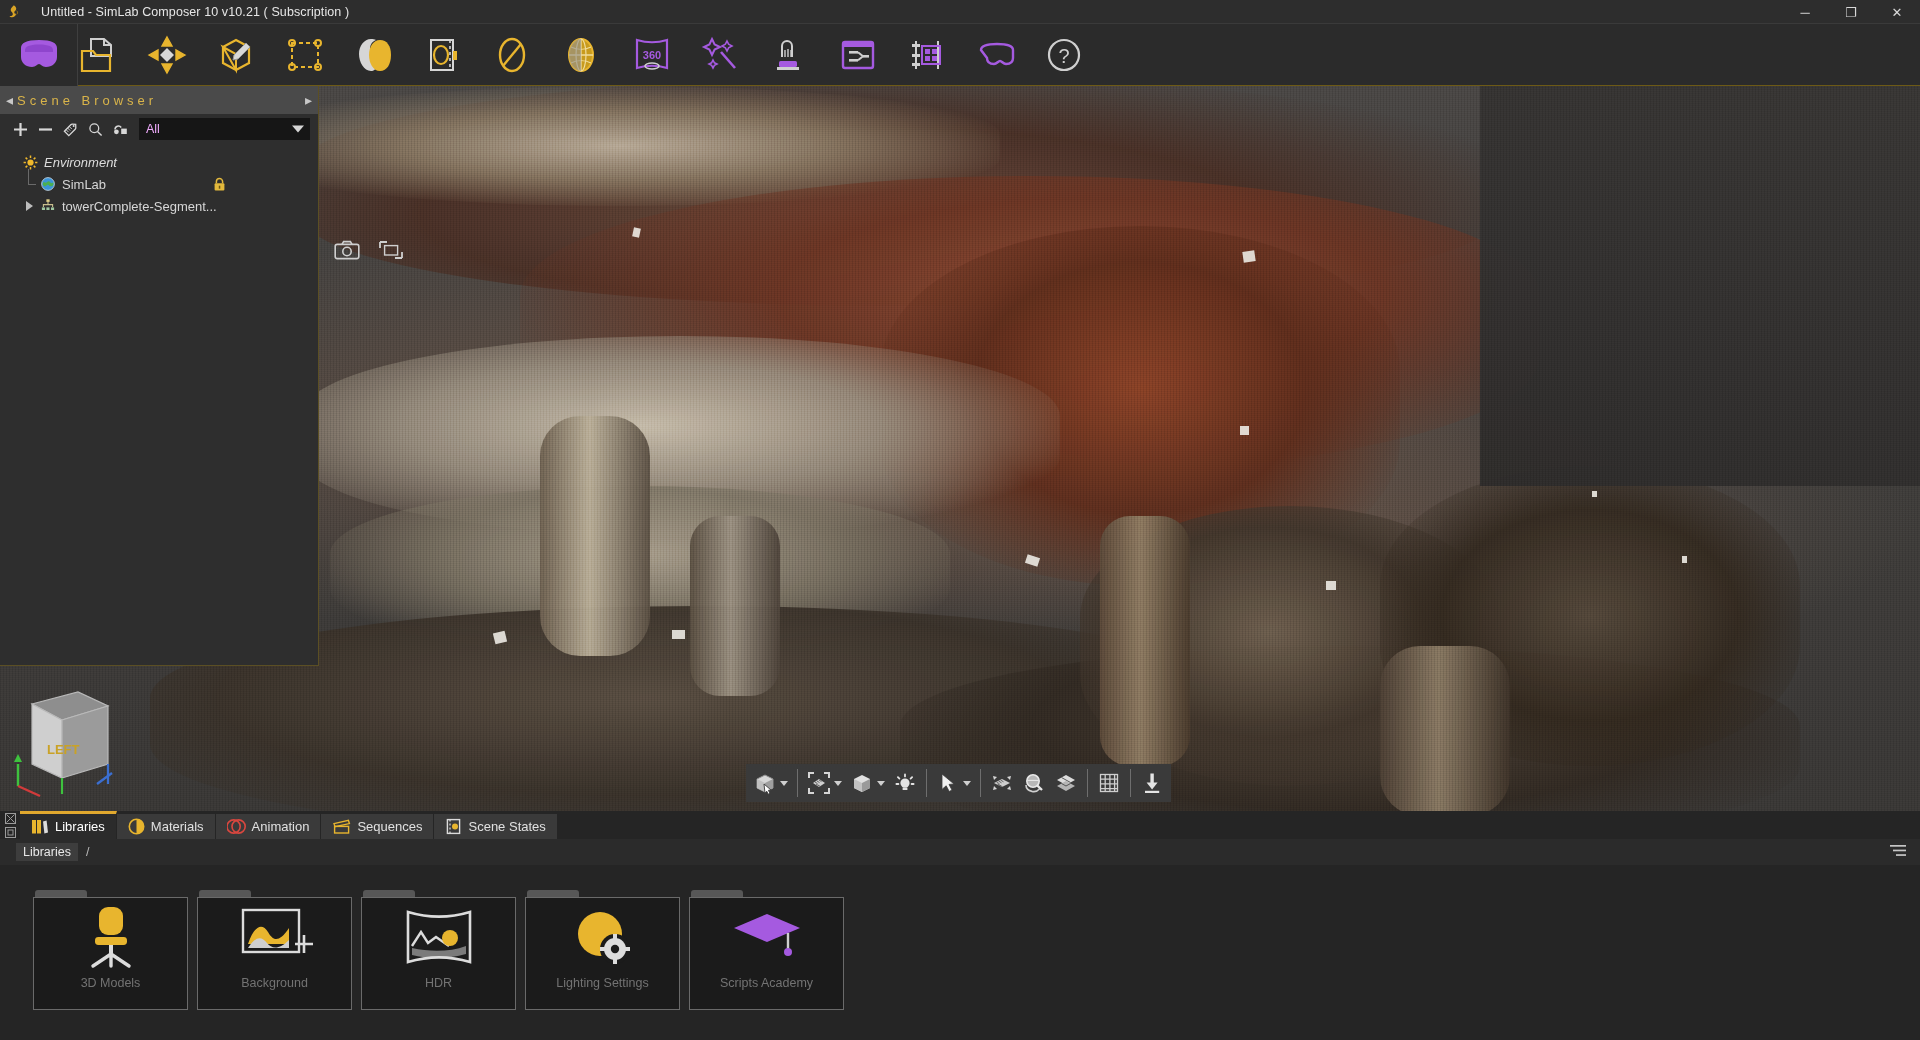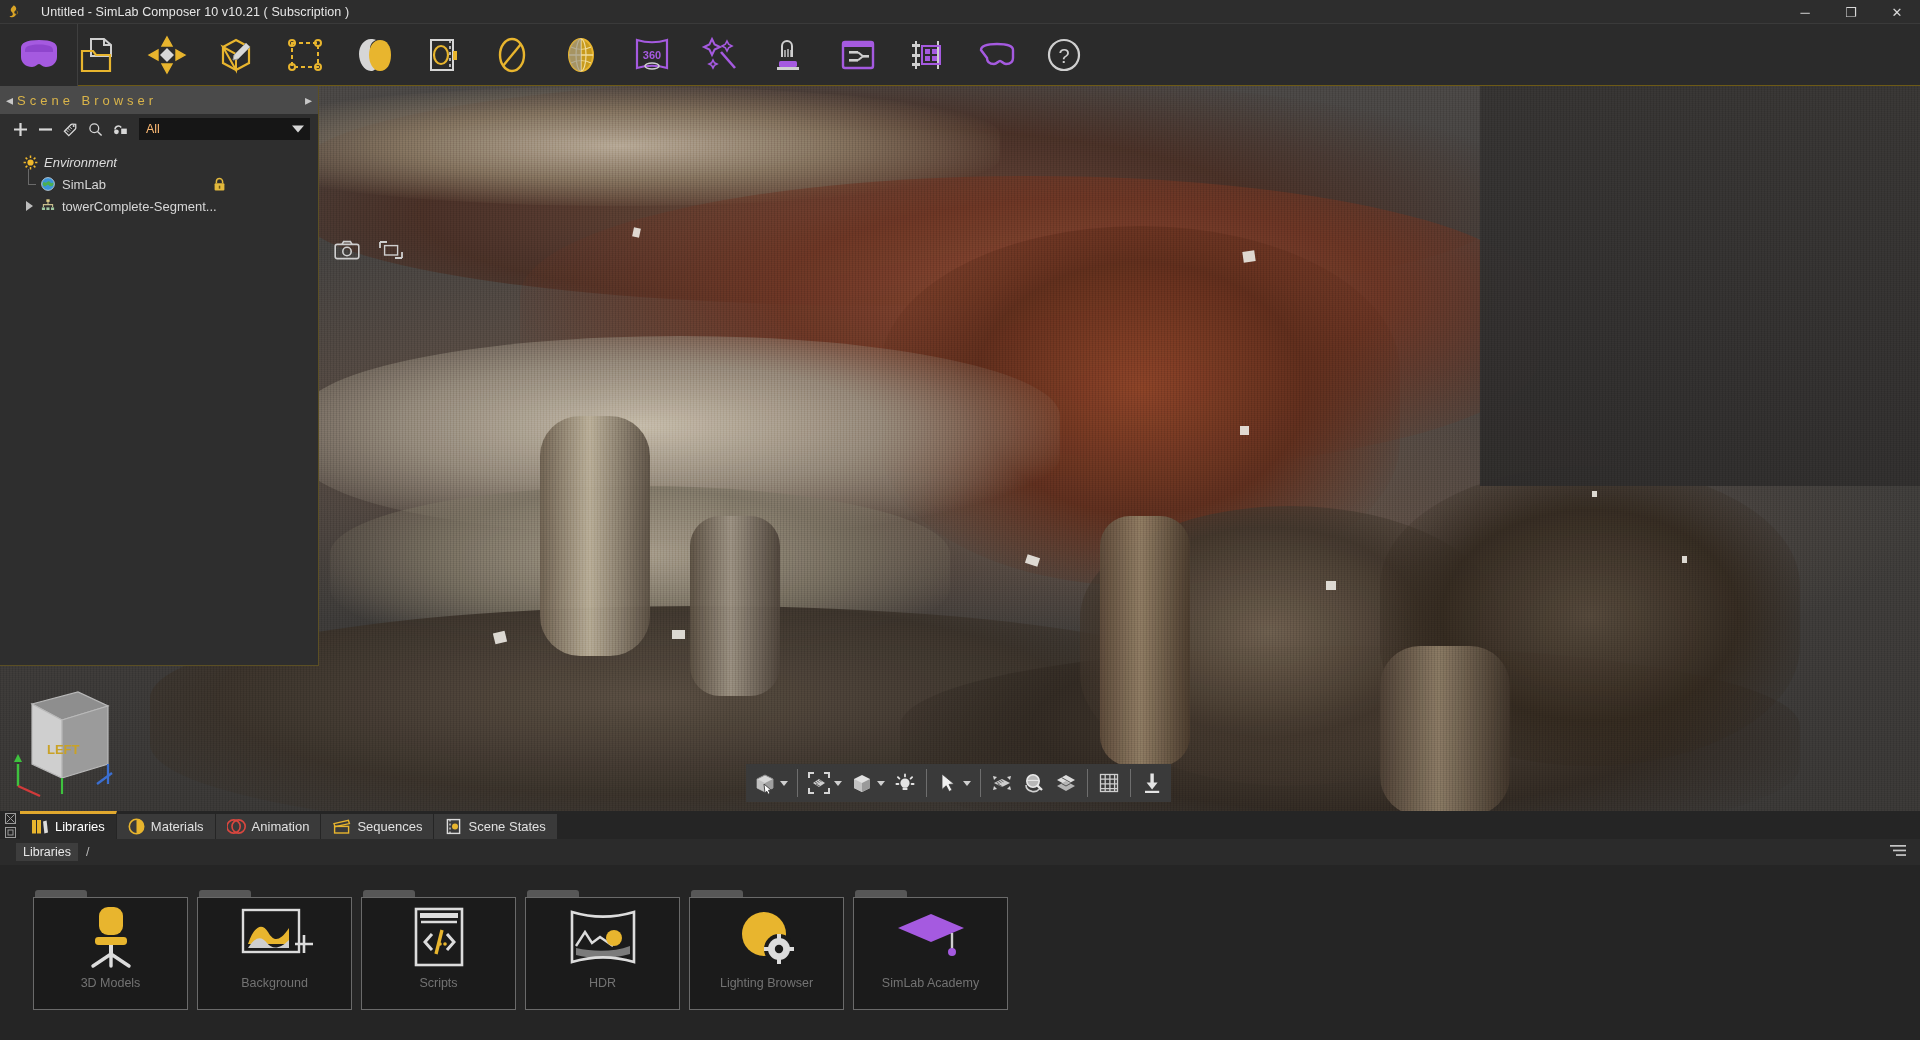--- a/index.html
+++ b/index.html
@@ -111,21 +111,21 @@
   }
   #sb-tools .ico {
     width: 25px; height: 26px; display: flex; align-items: center; justify-content: center;
     color: #cfcfcf;
   }
   #sb-filter {
     flex: 1 1 auto; height: 22px; margin-left: 6px; background: #161616;
     border: 1px solid #161616;
     display: flex; align-items: center; padding: 0 6px; position: relative;
   }
-  #sb-filter .val { font-size: 12.5px; color: #fdba74; }
+  #sb-filter .val { font-size: 12.5px; color: #f0abfc; }
   #sb-filter .caret {
     position: absolute; right: 5px; top: 50%; transform: translateY(-50%);
     width: 0; height: 0; border-left: 6px solid transparent; border-right: 6px solid transparent;
     border-top: 7px solid #d5d5d5;
   }
   #sb-tree { flex: 1 1 auto; padding-top: 7px; overflow: hidden; text-align: right; }
   .tree-row {
     height: 22px; display: flex; align-items: center; padding-left: 6px;
     position: relative; font-size: 13px;
   }
@@ -778,40 +778,20 @@
               <rect x="6" y="6" width="56" height="42" fill="none" stroke="#dcdcdc" stroke-width="2.4"></rect>
               <path d="M11 40c6-18 14-22 20-12 5 9 11 11 21-4v16z" fill="#e8b52e"></path>
               <path d="M11 44c7-11 13-13 19-5 5 6 12 7 22-3v8z" fill="#cfcfcf"></path>
               <path d="M58 40h18M67 31v18" stroke="#dcdcdc" stroke-width="2.6"></path>
             </svg>
           </div>
           <div class="cap">Background</div>
         </div>
       </div>
 
-      <div class="lib-card">
-        <div class="tabtop"></div>
-        <div class="body">
-          <div class="ico-wrap">
-            <svg width="66" height="66" viewBox="0 0 66 66">
-              <rect x="10" y="5" width="46" height="56" fill="none" stroke="#dcdcdc" stroke-width="2.6"></rect>
-              <rect x="14" y="9" width="38" height="5" fill="#dcdcdc"></rect>
-              <path d="M15 18h36" stroke="#dcdcdc" stroke-width="2.4"></path>
-              <path d="M26 30 19 38l7 8" fill="none" stroke="#dcdcdc" stroke-width="3"></path>
-              <path d="M41 30l7 8-7 8" fill="none" stroke="#dcdcdc" stroke-width="3"></path>
-              <path d="M36 26 30 50" stroke="#e8b52e" stroke-width="3.4"></path>
-              <g fill="#e8b52e">
-                  <circle cx="34" cy="40" r="1.8"></circle>
-                  <circle cx="39" cy="40" r="1.8"></circle>
-                </g>
-            </svg>
-          </div>
-          <div class="cap">Scripts</div>
-        </div>
-      </div>
 
       <div class="lib-card">
         <div class="tabtop"></div>
         <div class="body">
           <div class="ico-wrap">
             <svg width="78" height="66" viewBox="0 0 78 66">
               <path d="M8 8c20 6 42 6 62 0v50C50 52 28 52 8 58z" fill="none" stroke="#dcdcdc" stroke-width="2.6"></path>
               <path d="M12 42l9-14 7 11 8-6 13 9" fill="none" stroke="#dcdcdc" stroke-width="2.4"></path>
               <circle cx="50" cy="34" r="8" fill="#e8b52e"></circle>
               <path d="M12 44c18 4 38 4 54-2v8c-18 5-38 5-54 1z" fill="#dcdcdc" opacity=".5"></path>
@@ -834,35 +814,35 @@
               </g>
               <circle cx="45" cy="45" r="4.2" fill="#1b1b1b"></circle>
               <g fill="#dcdcdc">
                 <rect x="43" y="30" width="4" height="6"></rect>
                   <rect x="43" y="54" width="4" height="6"></rect>
                 <rect x="30" y="43" width="6" height="4"></rect>
                   <rect x="54" y="43" width="6" height="4"></rect>
               </g>
             </svg>
           </div>
-          <div class="cap">Lighting Browser</div>
+          <div class="cap">Lighting Settings</div>
         </div>
       </div>
 
       <div class="lib-card">
         <div class="tabtop"></div>
         <div class="body">
           <div class="ico-wrap">
             <svg width="74" height="62" viewBox="0 0 74 62">
               <polygon points="37,8 70,22 37,36 4,22" fill="#a55ae0"></polygon>
               <path d="M58 27v16" stroke="#cfcfcf" stroke-width="2.4"></path>
               <circle cx="58" cy="46" r="4" fill="#a55ae0"></circle>
               <path d="M14 26v10c0 5 10 8 23 8s23-3 23-8" fill="none" stroke="#a55ae0" stroke-width="0"></path>
             </svg>
           </div>
-          <div class="cap">SimLab Academy</div>
+          <div class="cap">Scripts Academy</div>
         </div>
       </div>
 
     </div>
   </div>
 
 </div>
 
 </body></html>

